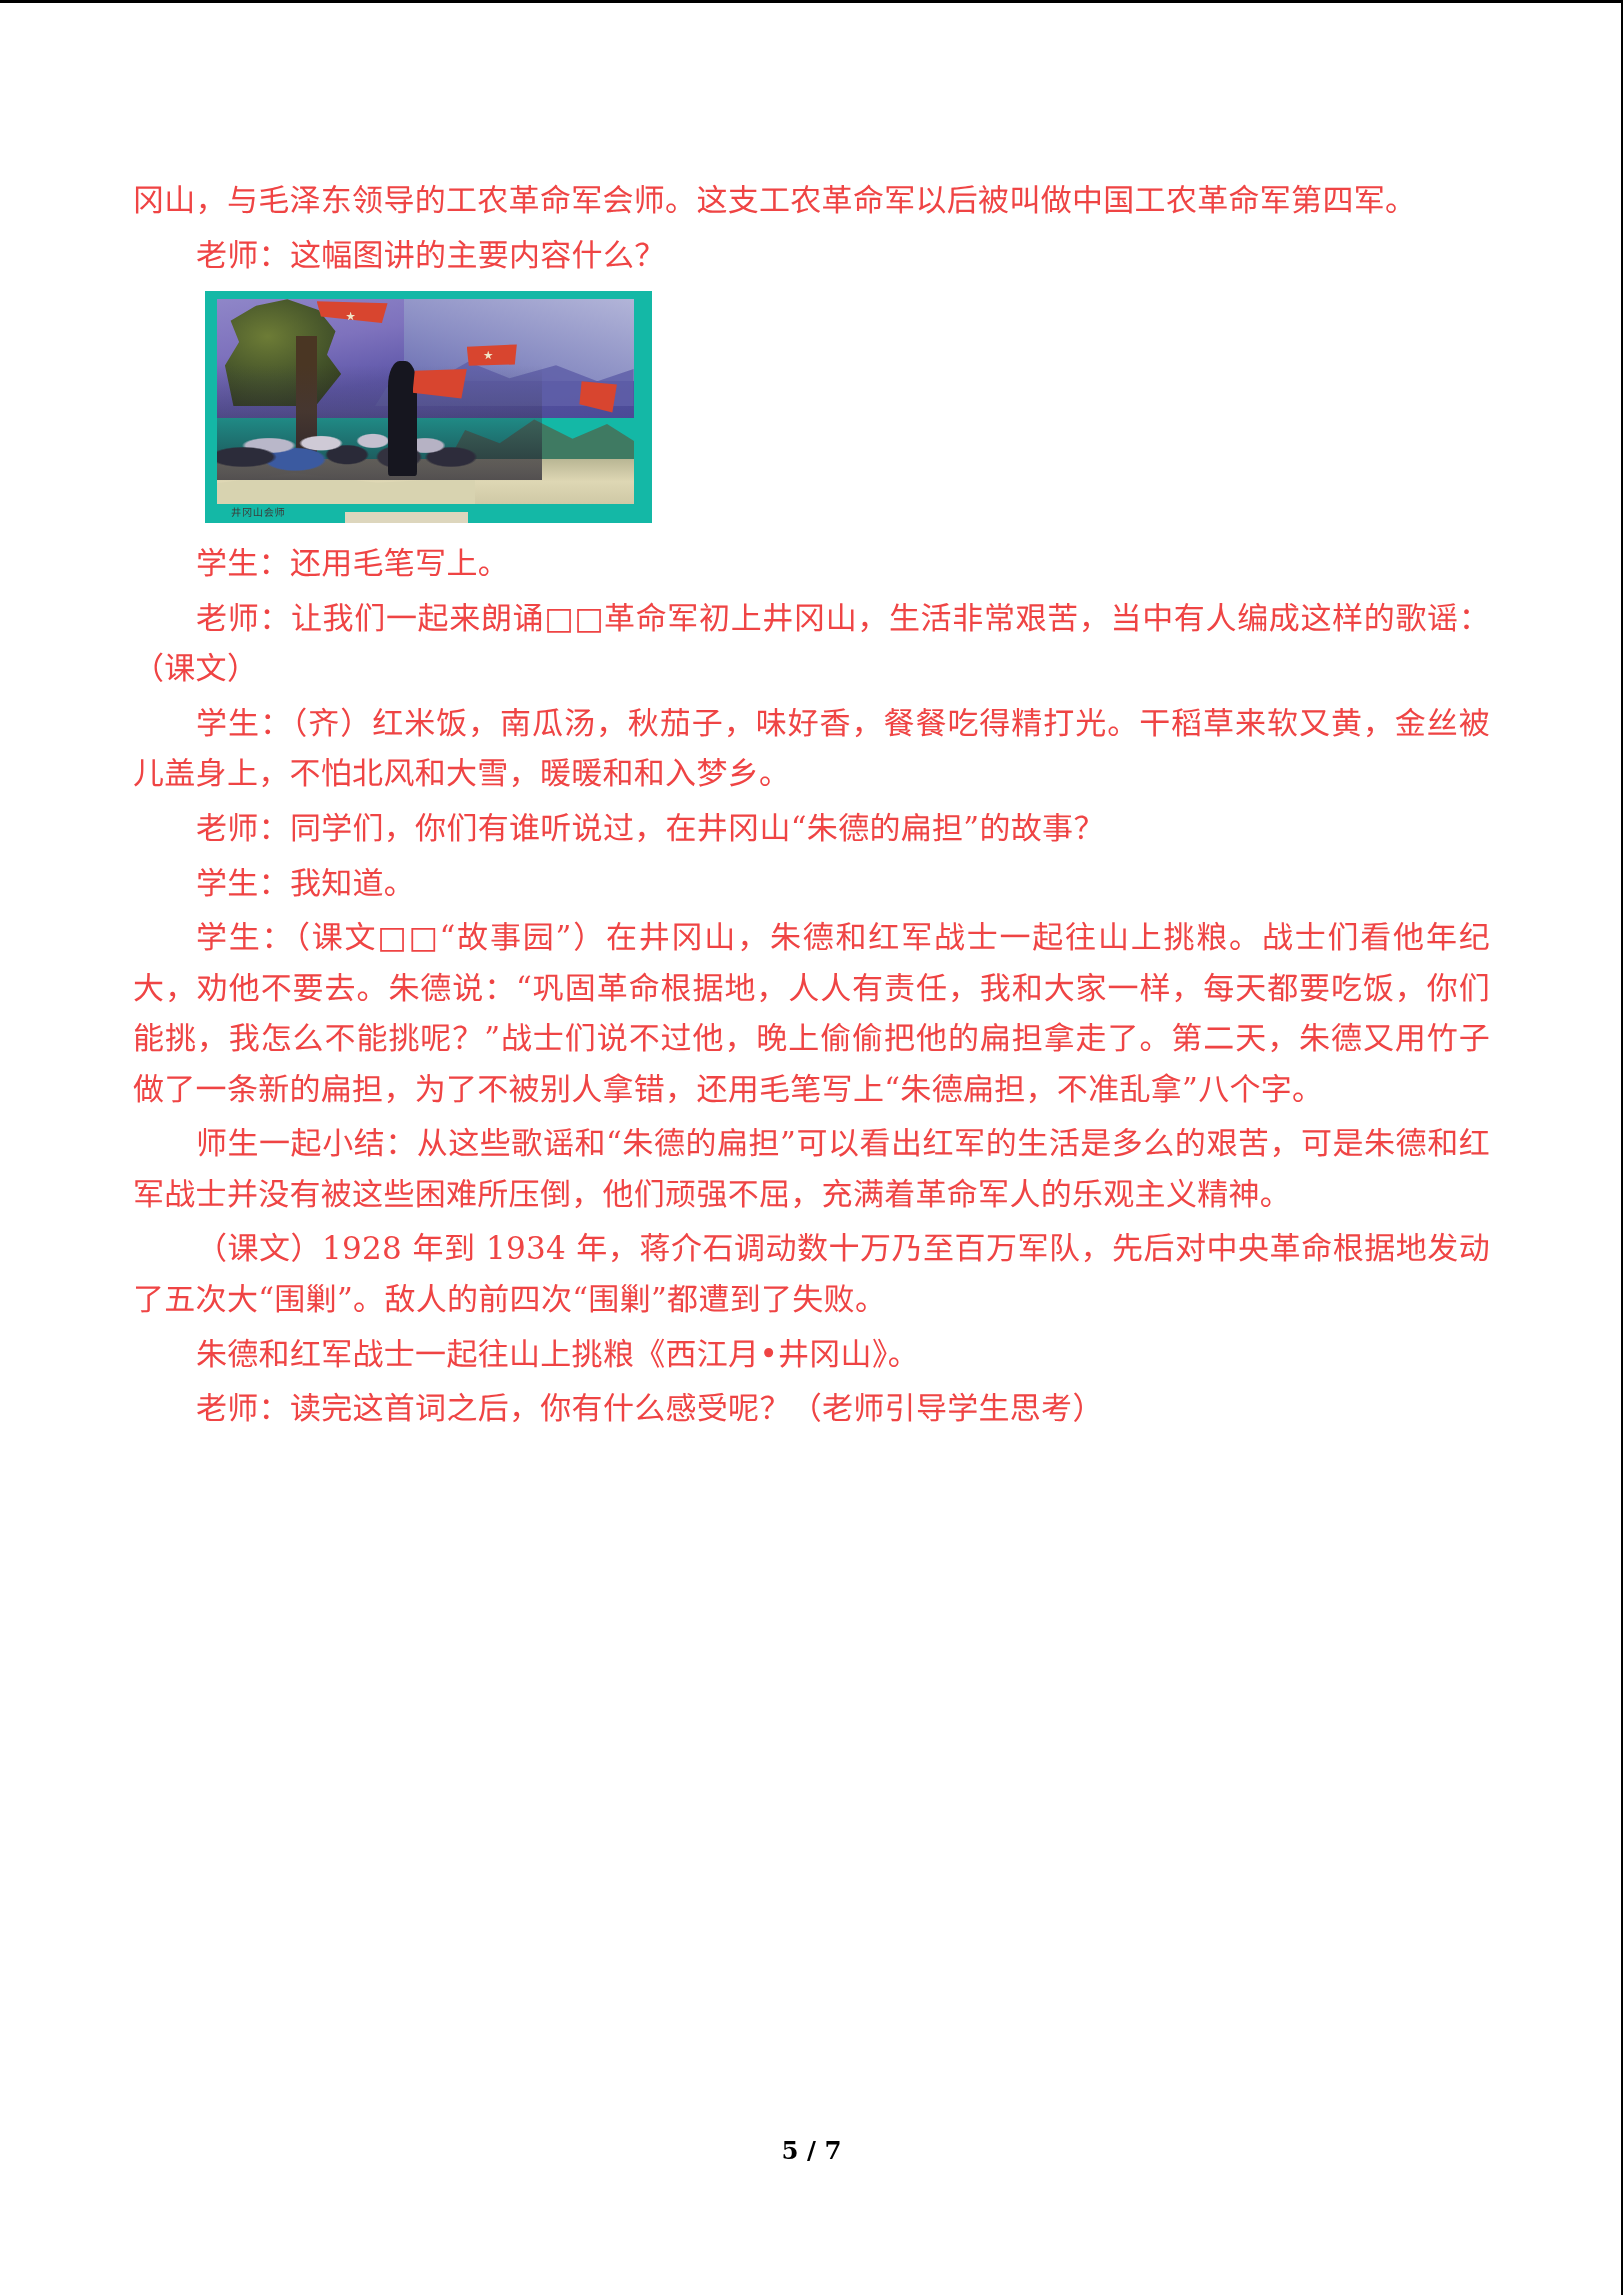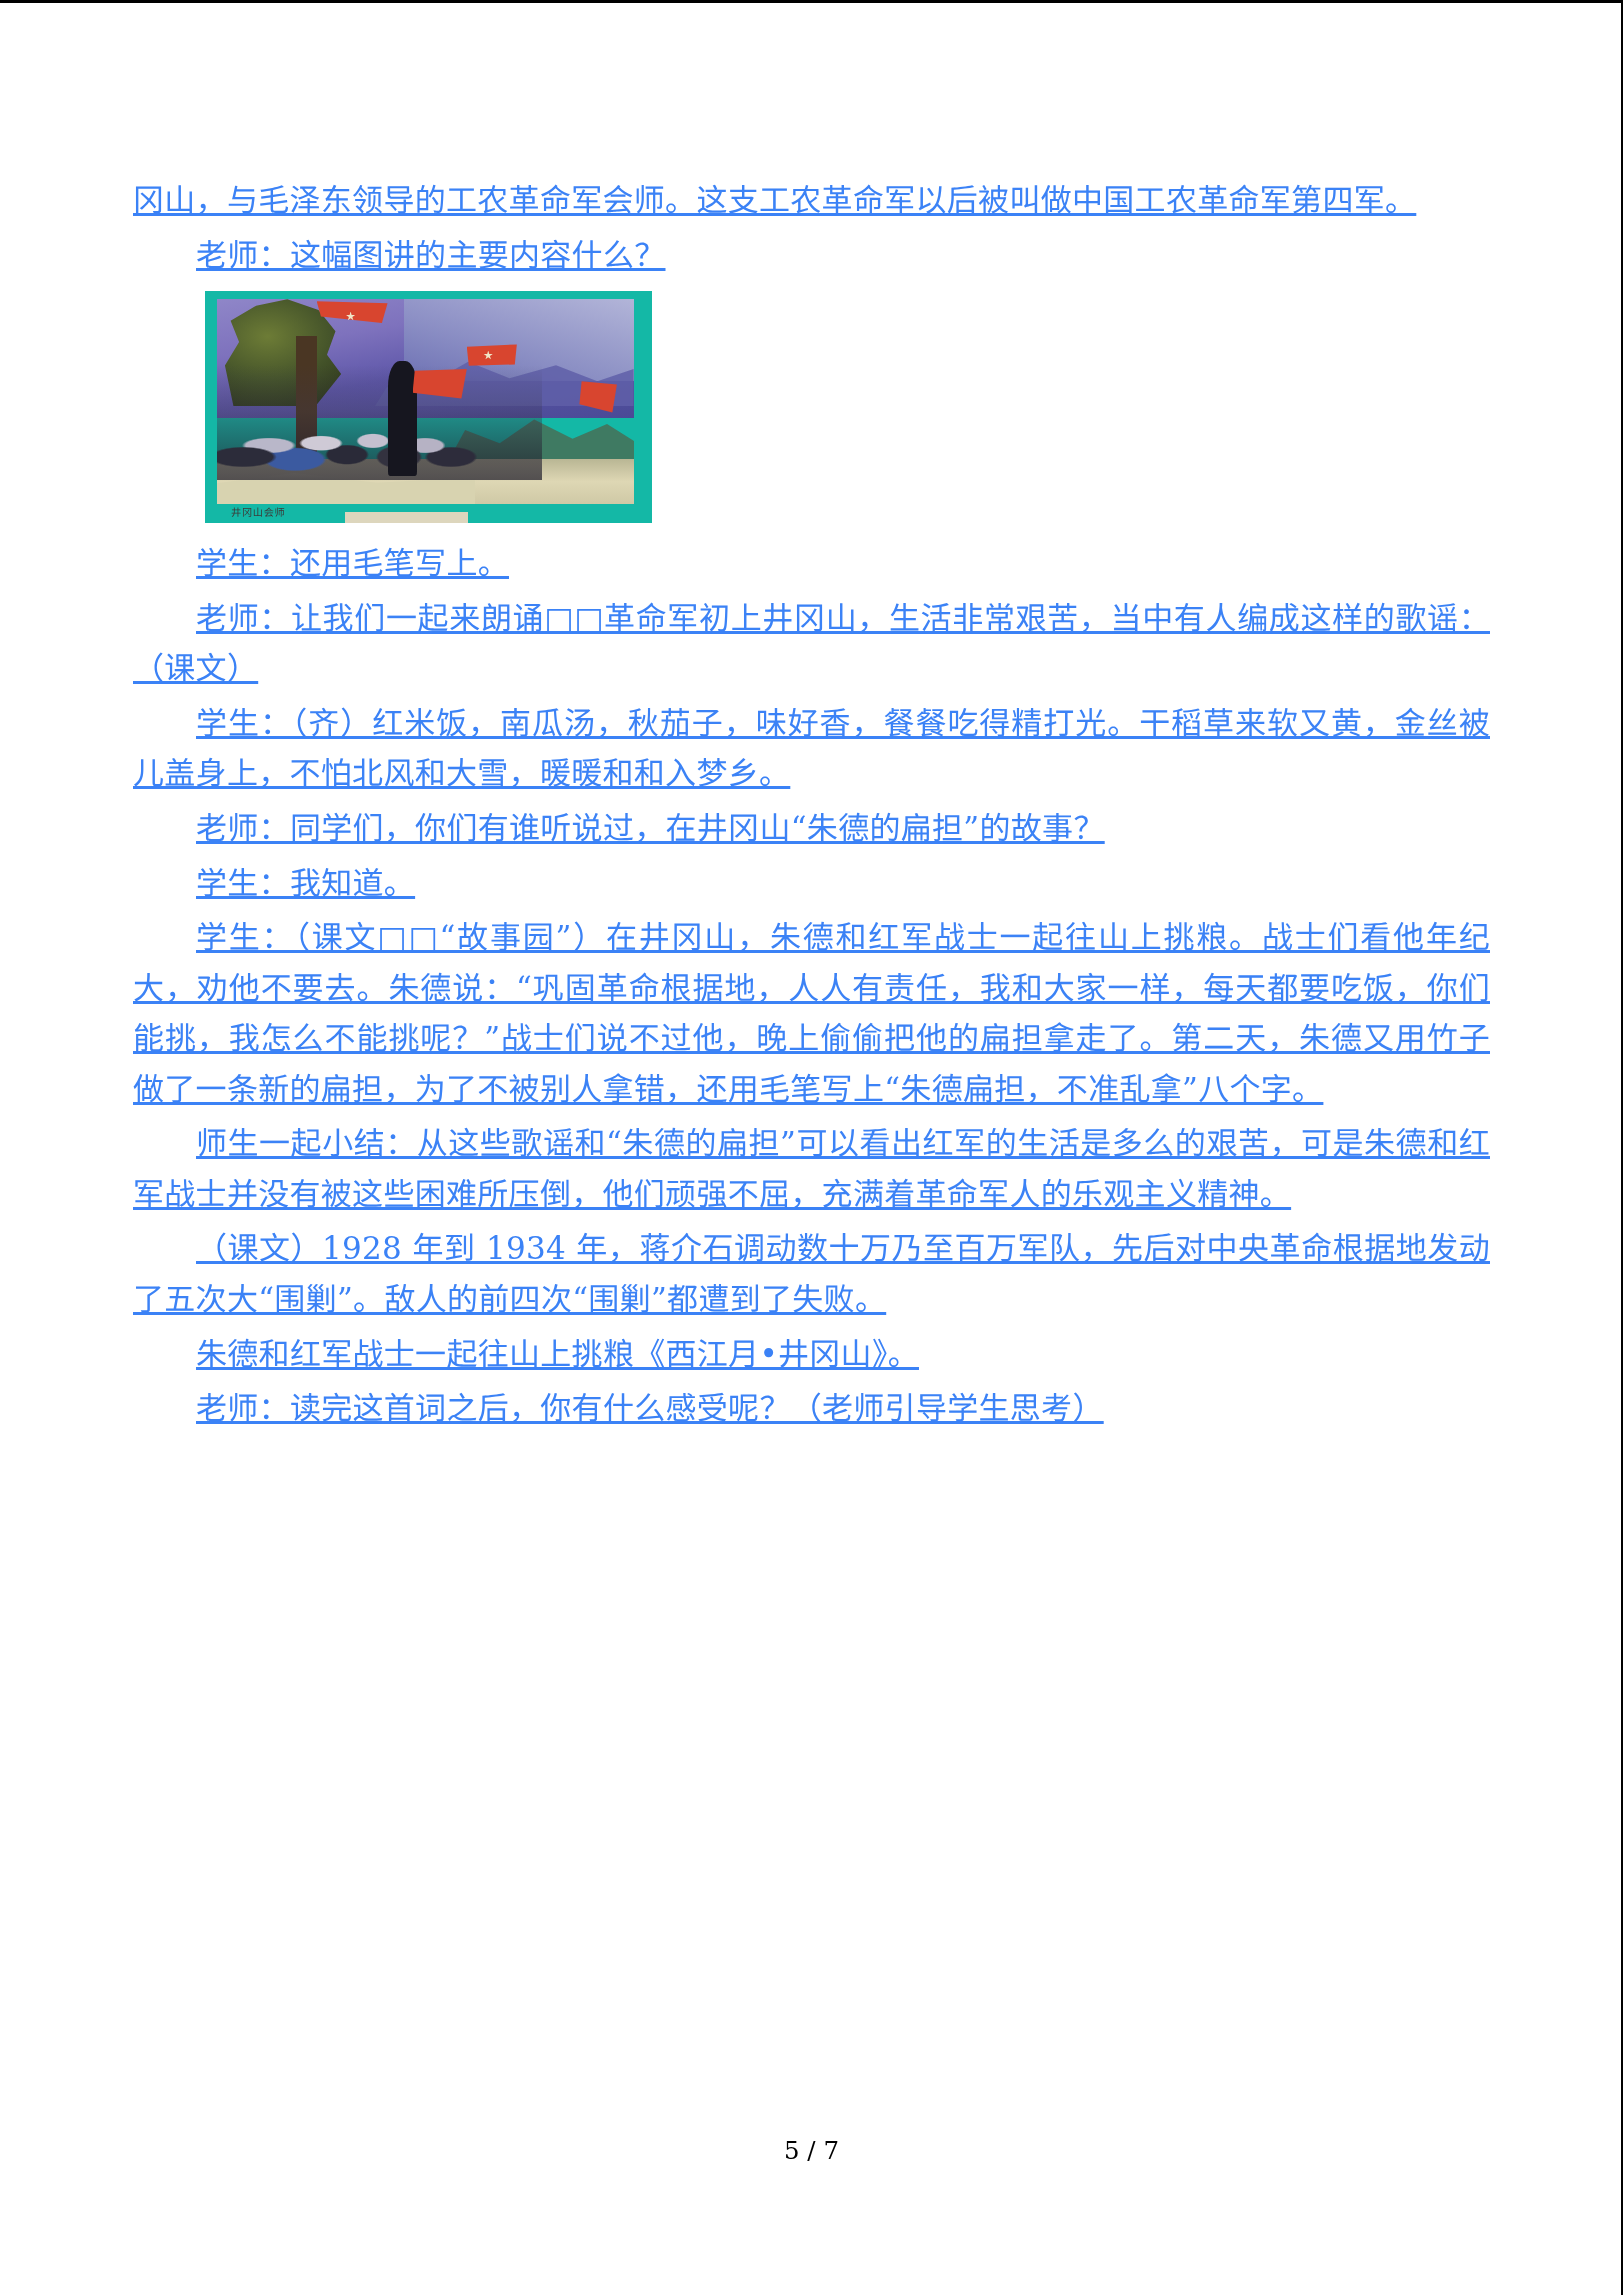--- a/index.html
+++ b/index.html
@@ -27,26 +27,25 @@
     position: absolute;
     left: 133px;
     top: 172px;
     width: 1357px;
   }
 
   p.para {
     margin: 0 0 4.1px 0;
     font-size: 31px;
     line-height: 1.63;
-    color: #3b82f6;
+    color: #ef4444;
     text-align: justify;
     text-justify: inter-ideograph;
     letter-spacing: 0.3px;
     font-family: "DejaVu Serif", "Liberation Serif", serif;
-    text-decoration: underline;
   }
 
   p.indent {
     text-indent: 63px;
   }
 
   
   .figure-wrap {
     margin: 11px 0 15px 0;
     padding-left: 72px;
@@ -159,21 +158,21 @@
     background: #ddd6bd;
   }
 
   .footer {
     position: absolute;
     left: 0;
     top: 2133px;
     width: 1623px;
     text-align: center;
     font-size: 24.5px;
-    font-weight: normal;
+    font-weight: bold;
     color: #000000;
     font-family: "DejaVu Serif", "Liberation Serif", serif;
   }
 </style>
 </head>
 <body>
 
 <div class="page">
 
   <div class="content">

